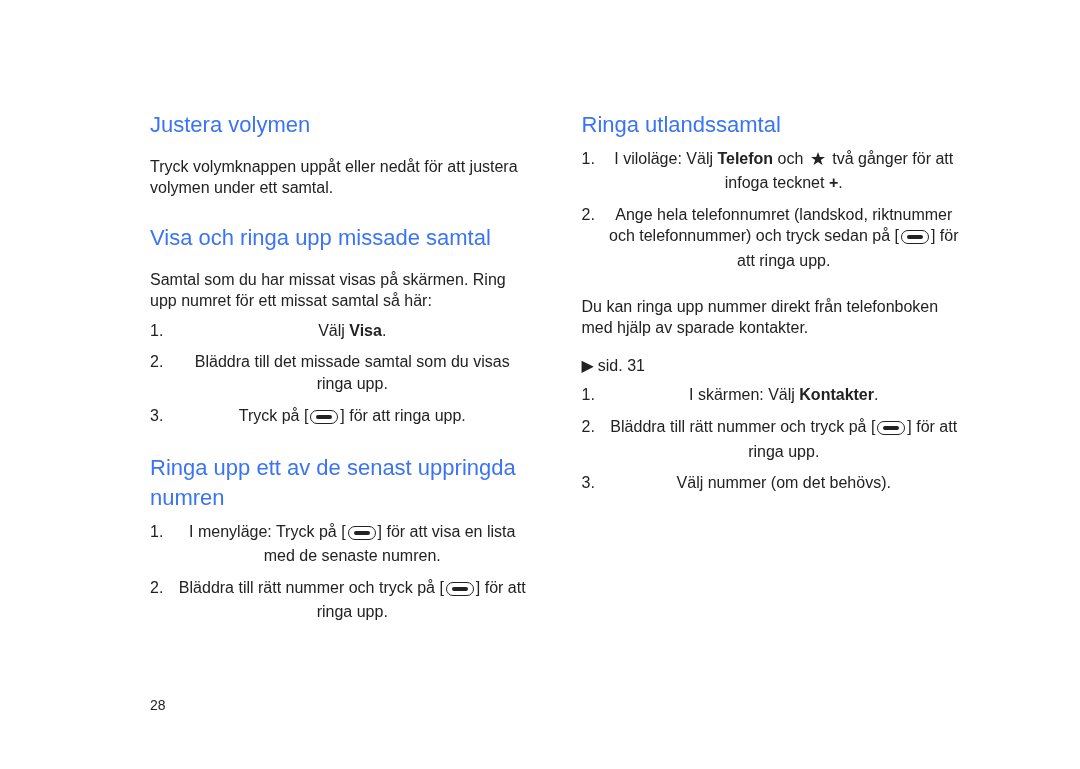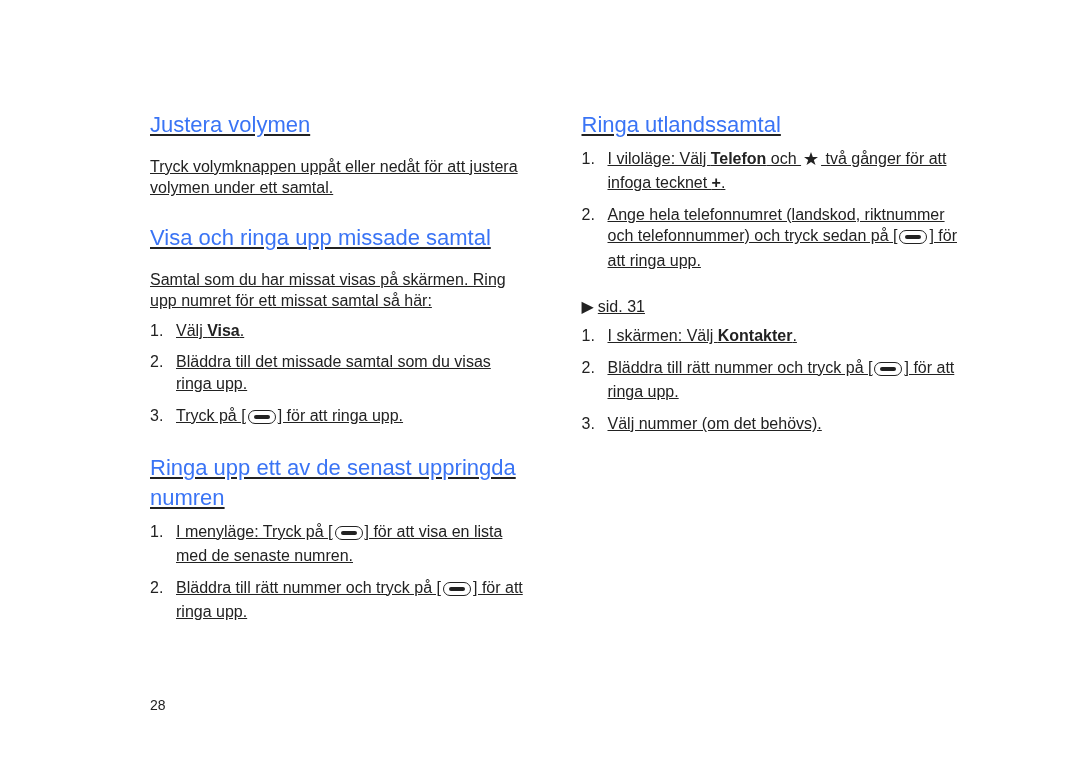--- a/index.html
+++ b/index.html
@@ -11,40 +11,40 @@
     font-family: Arial, Helvetica, sans-serif;
     color: #222;
   }
   .page {
     box-sizing: border-box;
     width: 1080px;
     height: 769px;
     padding: 110px 120px 60px 150px;
     display: flex;
     gap: 53px;
-    text-decoration: underline;
   }
   .col {
     flex: 1;
     font-size: 16px;
     line-height: 1.35;
   }
   h2.section {
     color: #3a74f5;
     font-weight: 400;
     font-size: 22px;
     margin: 0 0 6px 0;
   }
   .block { margin-bottom: 24px; }
   p { margin: 16px 0 6px 0; }
   ol {
     list-style: none;
     padding: 0;
     margin: 8px 0 0 0;
     counter-reset: item;
+    text-align: center;
   }
   ol > li {
     counter-increment: item;
     position: relative;
     padding-left: 26px;
     margin-bottom: 10px;
   }
   ol > li::before {
     content: counter(item) ".";
     position: absolute;
@@ -126,20 +126,21 @@
         <li>
           <span>Ange hela telefonnumret (landskod, riktnummer och telefonnummer) och tryck sedan på [</span><span class="icon"><svg width="28" height="14" viewBox="0 0 28 14">
                 <rect x="0.5" y="0.5" width="27" height="13" rx="6.5" fill="none" stroke="#222"></rect>
                 <rect x="6" y="5" width="16" height="4" rx="2" fill="#222"></rect>
               </svg></span><span>] för att ringa upp.</span>
         </li>
       </ol>
     </div>
 
     <div class="block">
+      <p>Du kan ringa upp nummer direkt från telefonboken med hjälp av sparade kontakter.</p>
       <p>
         <span class="arrow">▶</span><span>sid. 31</span>
       </p>
       <ol>
         <li>
           <span>I skärmen: Välj </span><b>Kontakter</b><span>.</span>
         </li>
         <li>
           <span>Bläddra till rätt nummer och tryck på [</span><span class="icon"><svg width="28" height="14" viewBox="0 0 28 14">
                 <rect x="0.5" y="0.5" width="27" height="13" rx="6.5" fill="none" stroke="#222"></rect>

